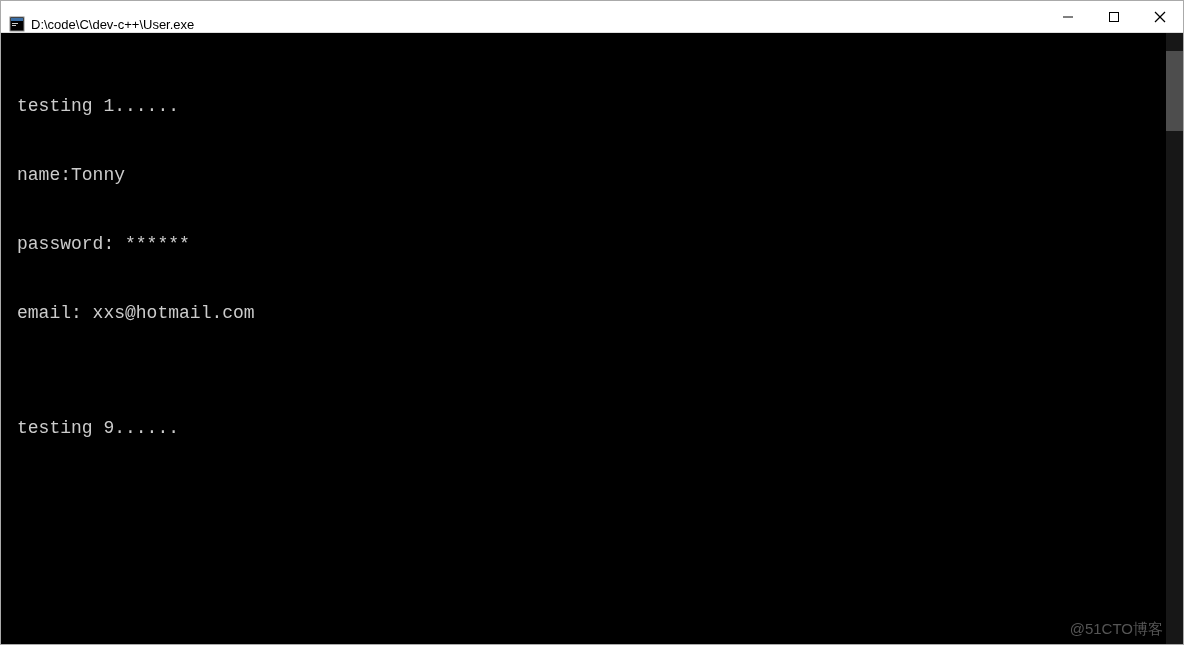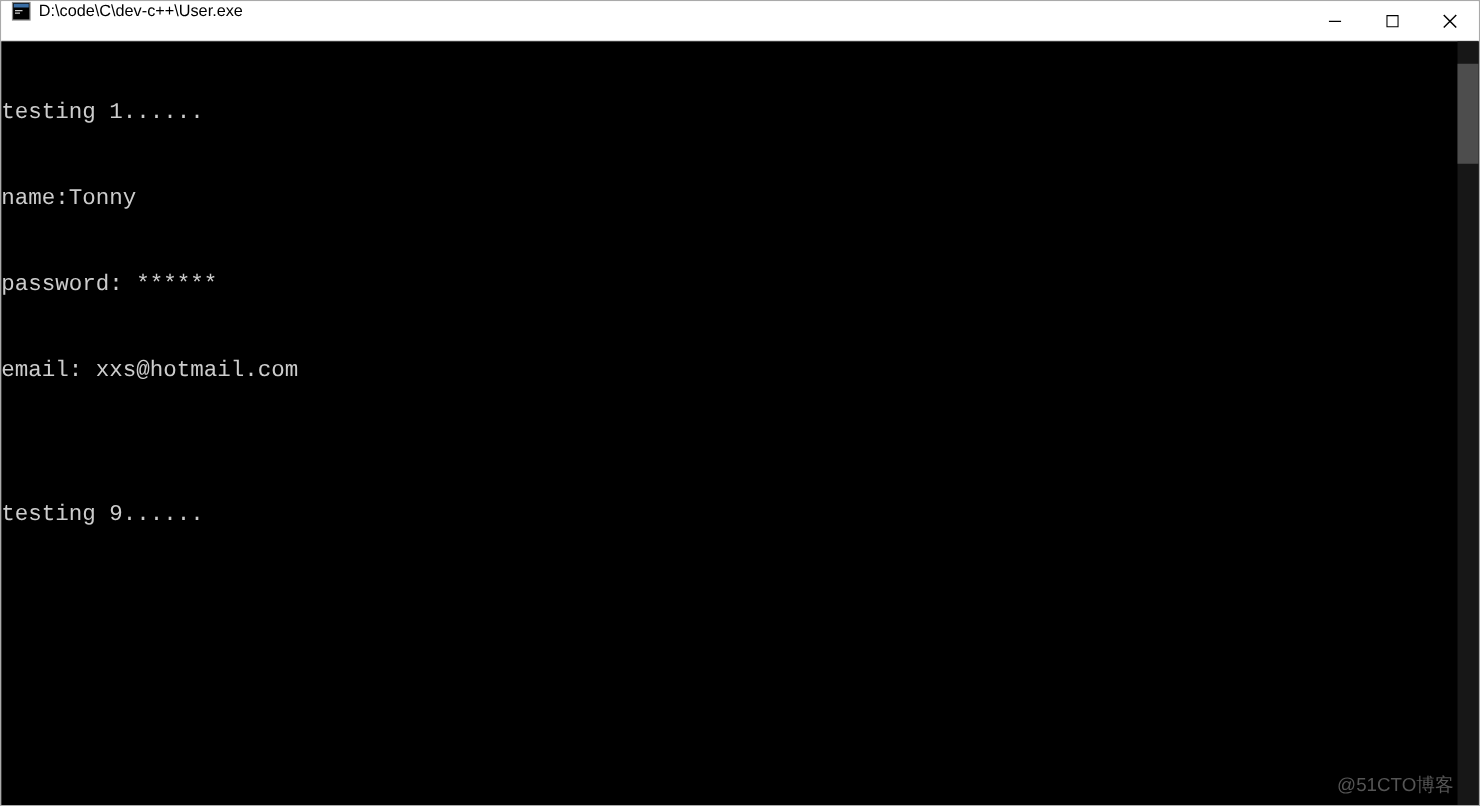--- a/index.html
+++ b/index.html
@@ -20,21 +20,21 @@
       height: 645px;
       background: #ffffff;
       border: 1px solid #aaaaaa;
       display: flex;
       flex-direction: column;
     }
     .titlebar {
       height: 32px;
       background: #ffffff;
       display: flex;
-      align-items: flex-start;
+      align-items: flex-end;
       border-bottom: 1px solid #dddddd;
       flex-shrink: 0;
     }
     .titlebar-icon {
       width: 16px;
       height: 16px;
       margin-left: 8px;
       margin-right: 6px;
       display: flex;
       align-items: center;
@@ -70,21 +70,21 @@
       width: 12px;
       height: 12px;
     }
     .console {
       flex: 1;
       background: #000000;
       color: #cccccc;
       font-family: "NSimSun", "SimSun", "Courier New", monospace;
       font-size: 18px;
       line-height: 23px;
-      padding: 0;
+      padding: 16px;
       white-space: pre;
       overflow: hidden;
       position: relative;
     }
     .console-line {
       display: block;
     }
     .scrollbar {
       position: absolute;
       right: 0;

